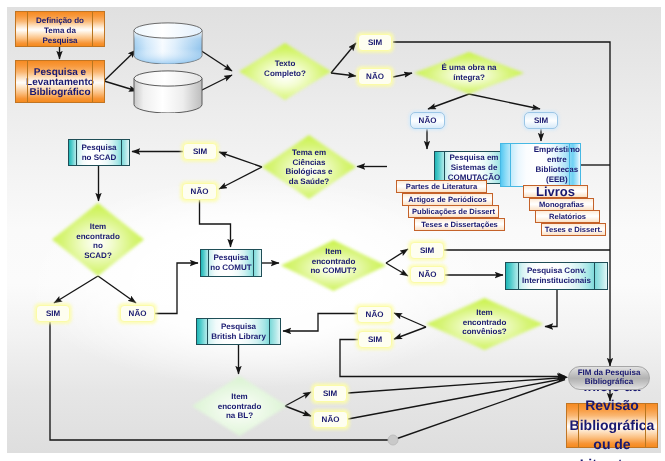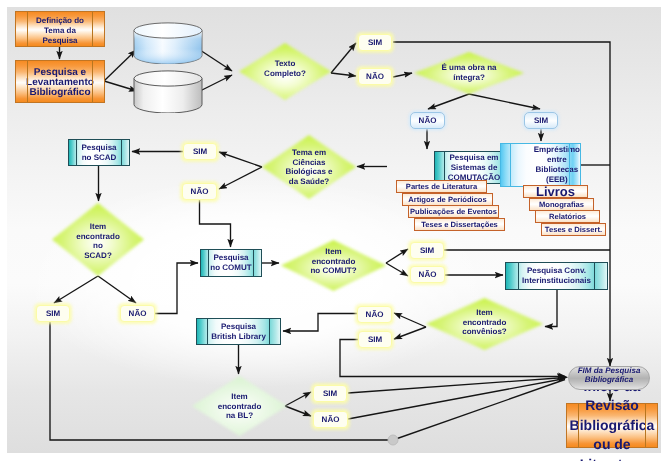--- a/index.html
+++ b/index.html
@@ -83,22 +83,22 @@
   .sub{position:absolute;box-sizing:border-box;border:1px solid #C4622A;
        background:linear-gradient(to bottom,#FDEBD8 0%,#FFFBF6 34%,#FFFFFF 48%,#FBE2C7 100%);
        color:#191970;font-weight:bold;display:flex;align-items:center;
        justify-content:center;white-space:nowrap;overflow:visible;}
 
   
   .term{position:absolute;box-sizing:border-box;border-radius:999px;
         border:1px solid #A6A6A6;
         background:linear-gradient(to bottom,#E2E2E2 0%,#D2D2D2 16%,#BDBDBD 38%,#B2B2B2 52%,
                    #BEBEBE 66%,#D0D0D0 84%,#E3E3E3 100%);
-        color:#191970;font-weight:bold;display:flex;align-items:flex-start;
-        justify-content:center;text-align:center;line-height:1.08;font-style:italic;}
+        color:#191970;font-weight:bold;display:flex;align-items:center;
+        justify-content:center;text-align:center;line-height:1.08;}
 </style>
 </head>
 <body>
 
 <div id="canvas">
   <div id="bg"></div>
   <svg id="svgwires" viewBox="0 0 665 461" width="665" height="461">
     <defs>
       <marker id="ah" markerWidth="9" markerHeight="9" refX="8.2" refY="3.2" orient="auto" markerUnits="userSpaceOnUse">
         <path d="M0,0 L8.8,3.2 L0,6.4 L1.7,3.2 Z" fill="#151515"></path>
@@ -365,21 +365,21 @@
 
     <div class="chip chip-y" style="left:357px;top:306px;width:35px;height:17px;font-size:8px;">NÃO</div>
     <div class="chip chip-y" style="left:358px;top:331px;width:34px;height:17px;font-size:8px;">SIM</div>
 
     <div class="chip chip-y" style="left:313px;top:385px;width:34px;height:17px;font-size:8px;">SIM</div>
     <div class="chip chip-y" style="left:313px;top:411px;width:35px;height:17px;font-size:8px;">NÃO</div>
 
     <div id="sub-comutacao">
         <div class="sub" style="left: 396px; top: 180px; width: 91px; height: 13px; font-size: 7.6px;">Partes de Literatura</div>
         <div class="sub" style="left: 402px; top: 192.5px; width: 91px; height: 13px; font-size: 7.6px;">Artigos de Periódicos</div>
-        <div class="sub" style="left: 408px; top: 205px; width: 91px; height: 13px; font-size: 7.6px;">Publicações de Eventos</div>
+        <div class="sub" style="left: 408px; top: 205px; width: 91px; height: 13px; font-size: 7.6px;">Publicações de Dissert</div>
         <div class="sub" style="left: 414px; top: 217.5px; width: 91px; height: 13px; font-size: 7.6px;">Teses e Dissertações</div>
       </div>
     <div id="sub-eeb">
         <div class="sub" style="left: 523px; top: 185px; width: 65px; height: 13px; font-size: 13px;">Livros</div>
         <div class="sub" style="left: 529px; top: 197.5px; width: 65px; height: 13px; font-size: 7.6px;">Monografias</div>
         <div class="sub" style="left: 535px; top: 210px; width: 65px; height: 13px; font-size: 7.6px;">Relatórios</div>
         <div class="sub" style="left: 541px; top: 222.5px; width: 65px; height: 13px; font-size: 7.6px;">Teses e Dissert.</div>
       </div>
 
   </div>

